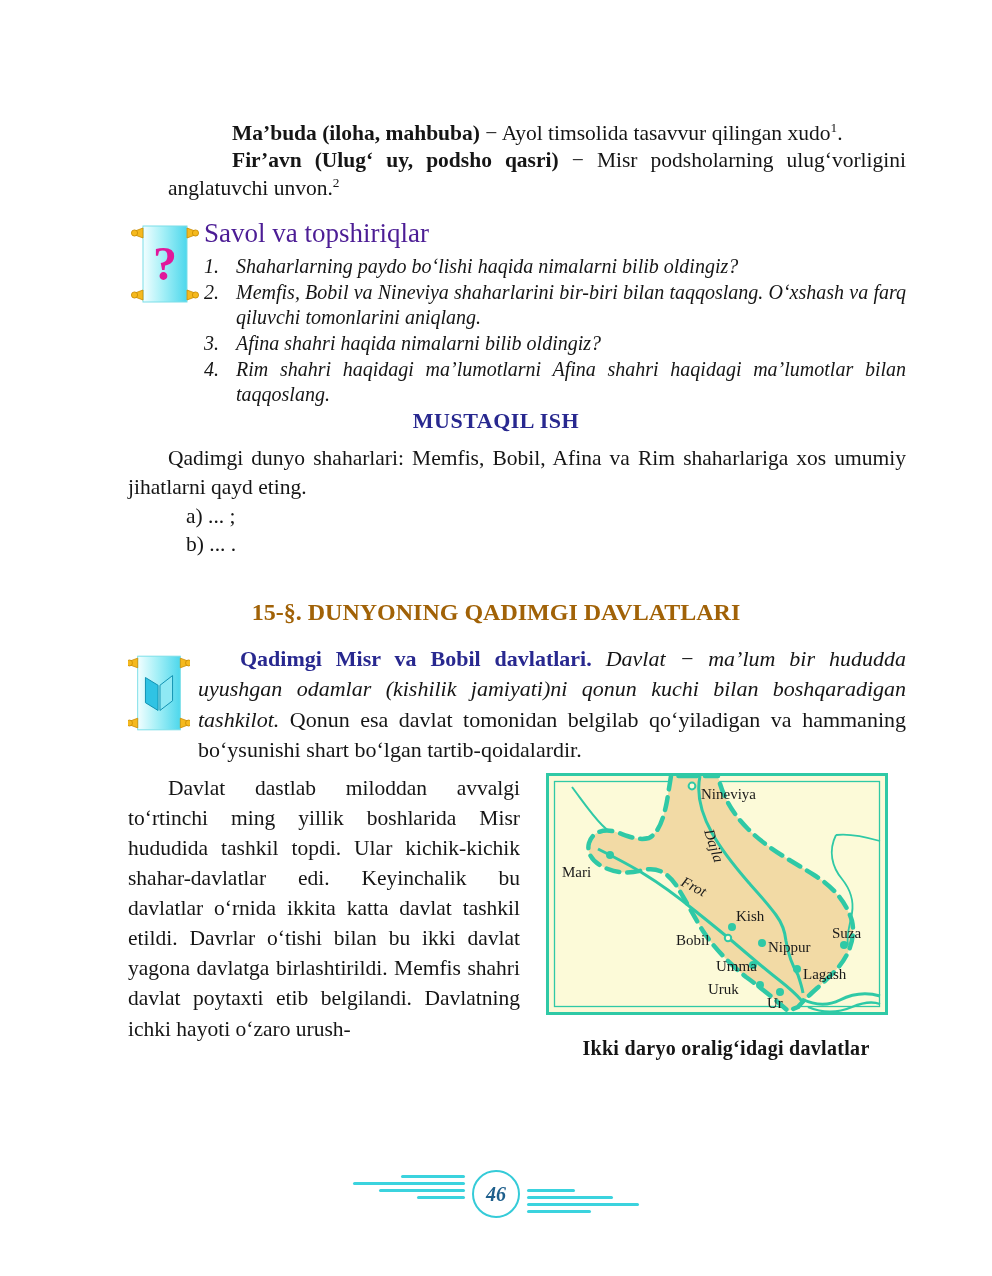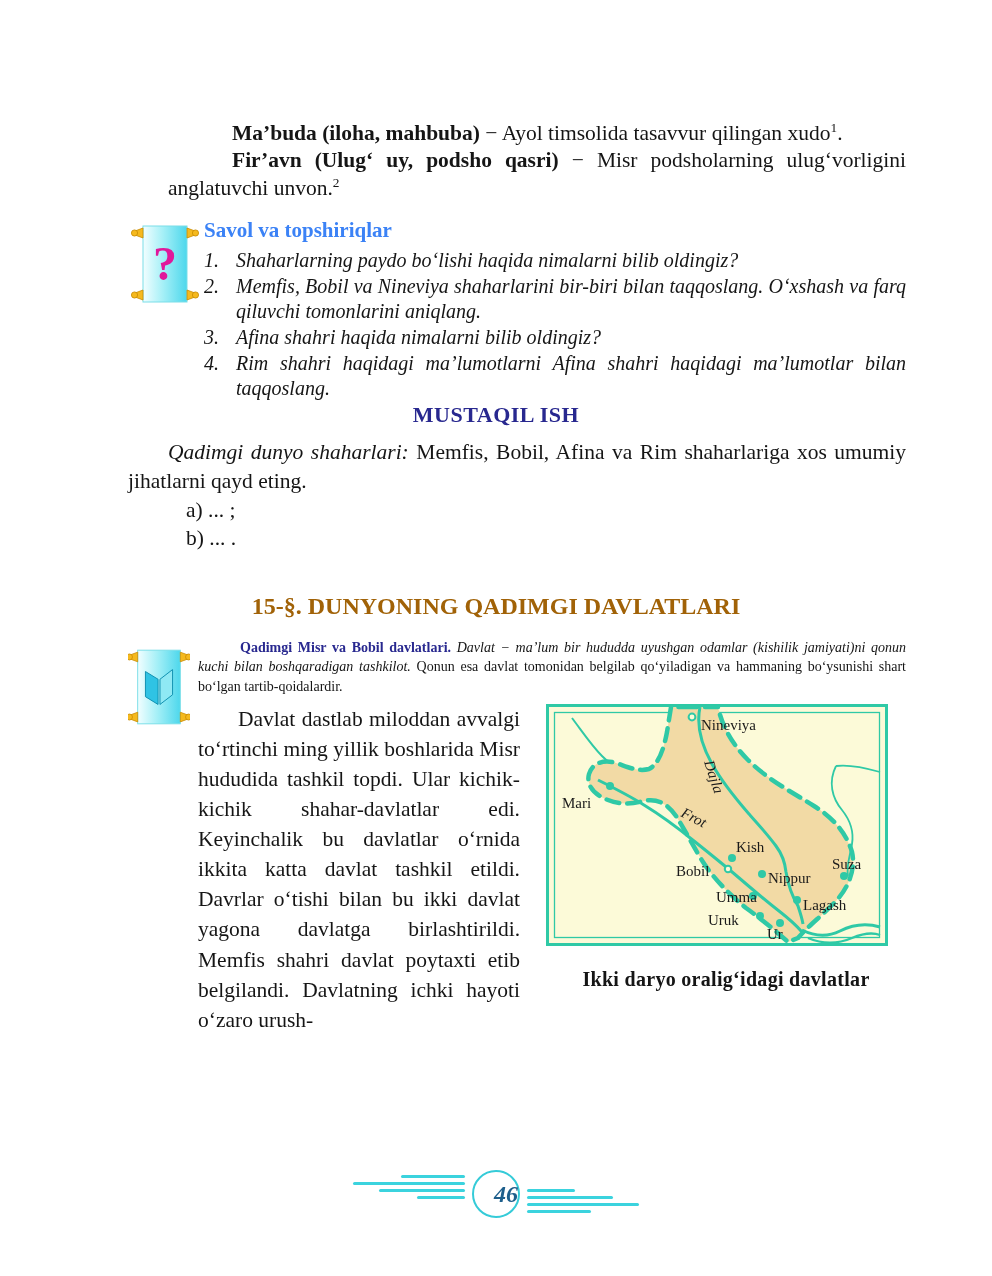--- a/index.html
+++ b/index.html
@@ -17,36 +17,36 @@
   
   .definitions { margin: 120px 86px 0 168px; font-size: 21.5px; line-height: 1.27; text-align: justify; }
   .definitions p { margin: 0; text-indent: 64px; }
   .def-term { font-weight: bold; }
   sup { font-size: 62%; vertical-align: super; line-height: 0; }
 
   
   .qa { position: relative; margin: 16px 86px 0 128px; min-height: 120px; }
   .qa-icon { position: absolute; left: 0; top: 2px; width: 74px; height: 88px; }
   .qa-content { margin-left: 76px; }
-  .qa-heading { color: #3b82f6; font-weight: bold; font-size: 21px; margin: 0 0 5px 0; }
+  .qa-heading { color: #4c1d95; font-weight: normal; font-size: 27px; margin: 0 0 5px 0; }
   .qa-list { font-style: italic; font-size: 20px; line-height: 1.22; }
   .q-item { position: relative; padding-left: 32px; text-align: justify; margin-bottom: 2px; }
   .q-num { position: absolute; left: 0; }
 
   
   .mustaqil-heading { text-align: center; color: #28288F; font-weight: bold; font-size: 22px; letter-spacing: .5px; margin: 0 0 10px; }
   .mustaqil-para { margin: 0 86px 0 128px; font-size: 21.5px; line-height: 1.33; text-align: justify; text-indent: 40px; }
-  .mustaqil-para .lead { font-style: italic; }
+  .mustaqil-para .lead { }
   .mustaqil-items { margin: 2px 86px 0 186px; font-size: 21.5px; line-height: 1.3; }
   .mustaqil-items div { margin: 0; }
 
   
   .section-heading { text-align: center; color: #a16207; font-weight: bold; font-size: 24px; margin: 40px 0 18px; }
 
-  .intro { margin: 0 86px 0 128px; font-size: 14px; line-height: 1.37; text-align: justify; }
+  .intro { margin: 0 86px 0 128px; font-size: 22px; line-height: 1.37; text-align: justify; }
   .intro-icon { float: left; width: 62px; height: 86px; margin: 6px 8px 2px 0; }
   .intro p { margin: 0; text-indent: 42px; }
   .intro-bold { font-weight: bold; color: #28288F; }
   .intro-italic { font-style: italic; }
 
   
   .columns { display: flex; gap: 26px; margin: 8px 86px 0 128px; }
   .col-text { flex: 1; margin: 0; font-size: 21.5px; line-height: 1.4; text-align: justify; text-indent: 40px; }
   .col-figure { width: 360px; }
   .map-svg { display: block; width: 342px; height: 242px; }
@@ -66,22 +66,22 @@
   .wing-left span:nth-child(1){ width: 64px; }
   .wing-left span:nth-child(2){ width: 112px; }
   .wing-left span:nth-child(3){ width: 86px; }
   .wing-left span:nth-child(4){ width: 48px; }
   .wing-right span:nth-child(1){ width: 48px; }
   .wing-right span:nth-child(2){ width: 86px; }
   .wing-right span:nth-child(3){ width: 112px; }
   .wing-right span:nth-child(4){ width: 64px; }
   .page-circle {
     width: 48px; height: 48px; border: 2.5px solid #35CBD8; border-radius: 50%;
-    display: flex; align-items: center; justify-content: flex-end;
-    font-weight: bold; font-style: italic; font-size: 24px; color: #1E5F8C; background: #fff;
+    display: flex; align-items: center; justify-content: center;
+    font-weight: bold; font-style: italic; font-size: 20px; color: #1E5F8C; background: #fff;
   }
 </style>
 </head>
 <body>
 
 <div class="page">
 
   <svg width="0" height="0" style="position:absolute">
     <defs>
       <linearGradient id="scrollGrad" x1="0" y1="0" x2="1" y2="0">

